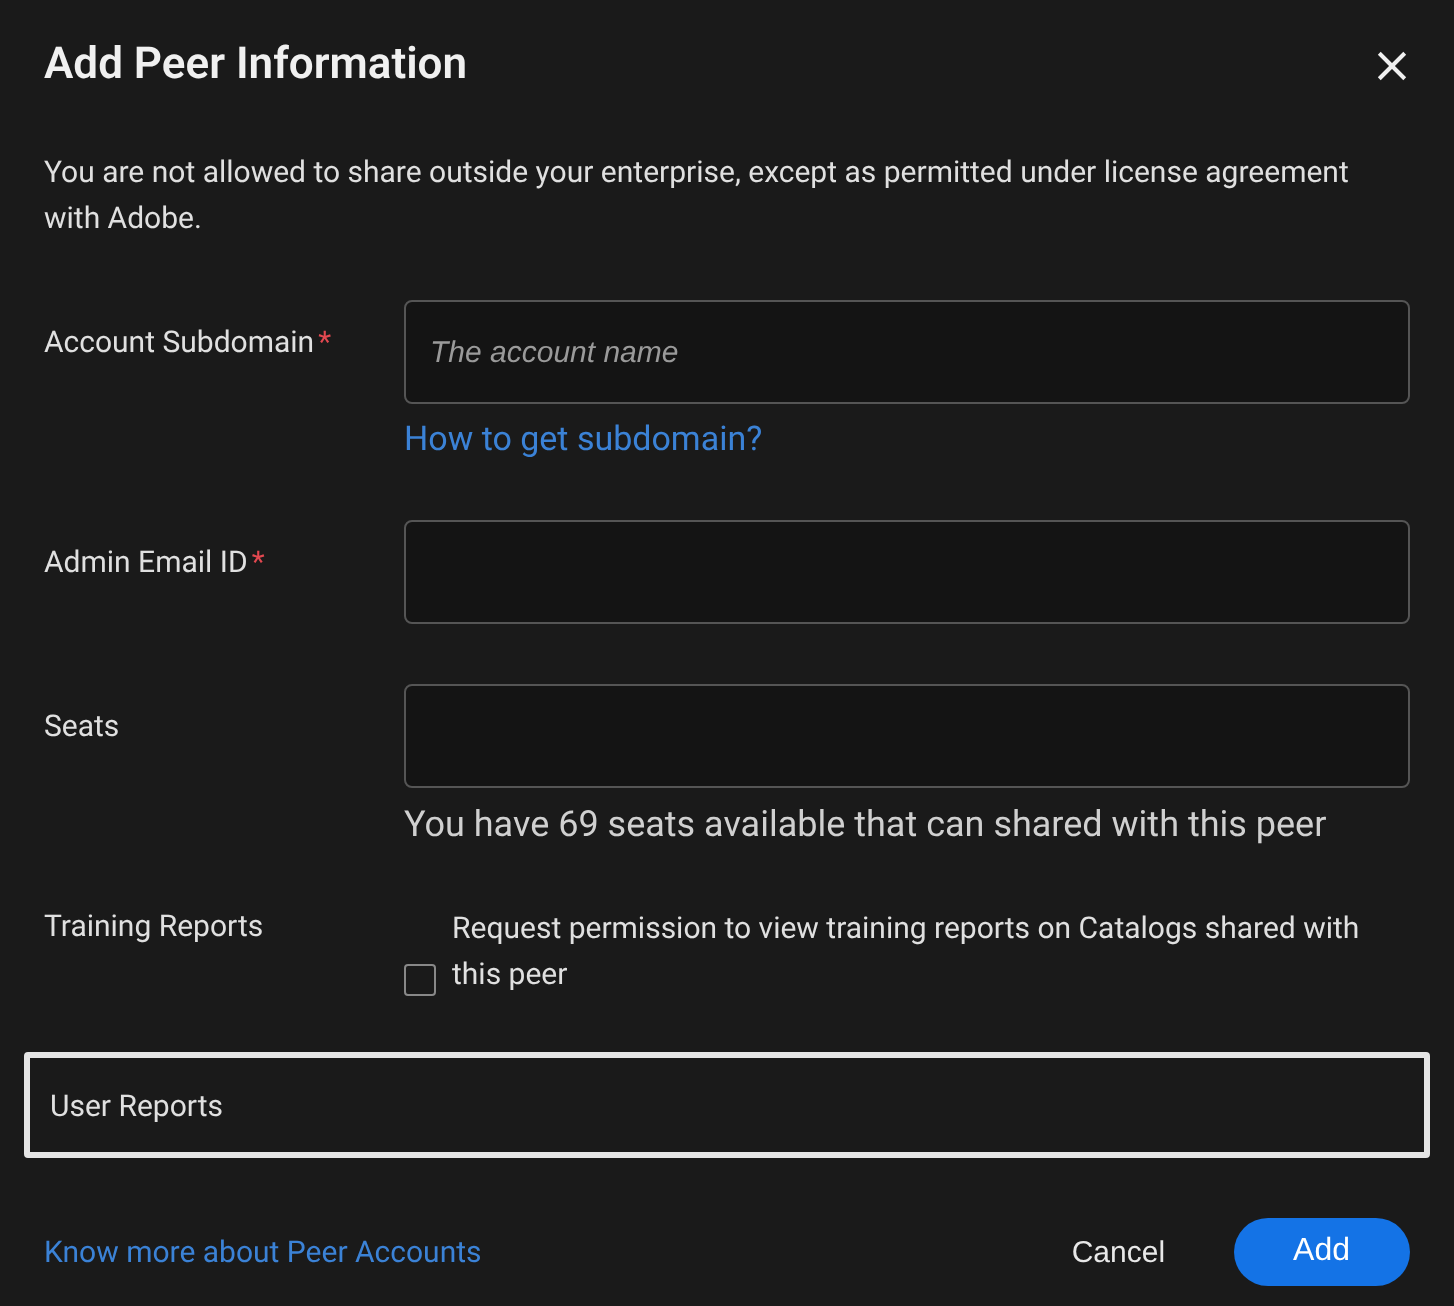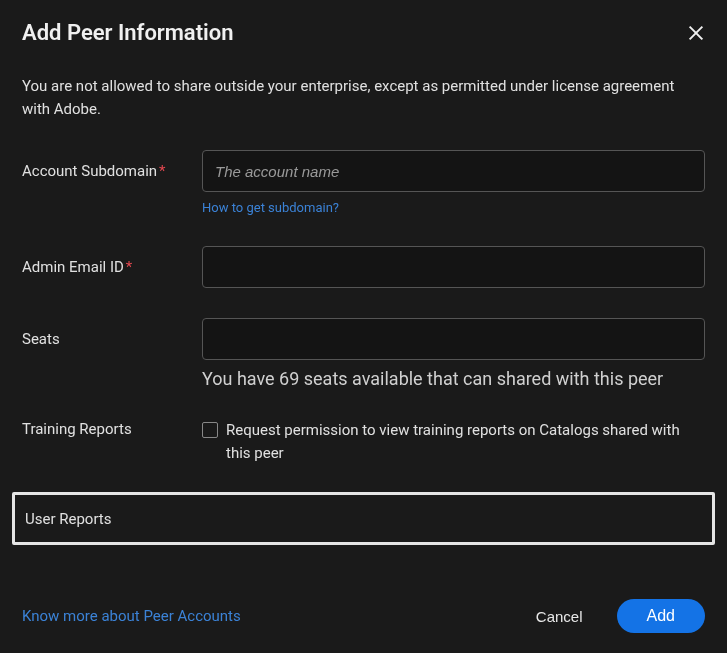--- a/index.html
+++ b/index.html
@@ -68,49 +68,49 @@
     }
     .form-label .req {
       color: #e34850;
       margin-left: 2px;
     }
     .form-field {
       flex: 1;
     }
     .text-input {
       width: 100%;
-      height: 42px;
+      height: 52px;
       background: #141414;
       border: 1px solid #555;
       border-radius: 4px;
       color: #e8e8e8;
       font-size: 15px;
       padding: 0 12px;
       font-style: italic;
     }
     .text-input::placeholder {
       color: #9a9a9a;
       font-style: italic;
     }
     .help-link {
       color: #3b82d6;
-      font-size: 13px;
+      font-size: 17px;
       margin-top: 8px;
       display: inline-block;
       cursor: pointer;
     }
     .help-text {
       color: #d0d0d0;
       font-size: 18px;
       margin-top: 8px;
     }
 
     .checkbox-row {
       display: flex;
-      align-items: flex-start;
+      align-items: flex-end;
       gap: 8px;
     }
     .checkbox-row label {
       font-size: 15px;
       color: #e0e0e0;
       line-height: 1.5;
       cursor: pointer;
     }
     .checkbox {
       width: 16px;

